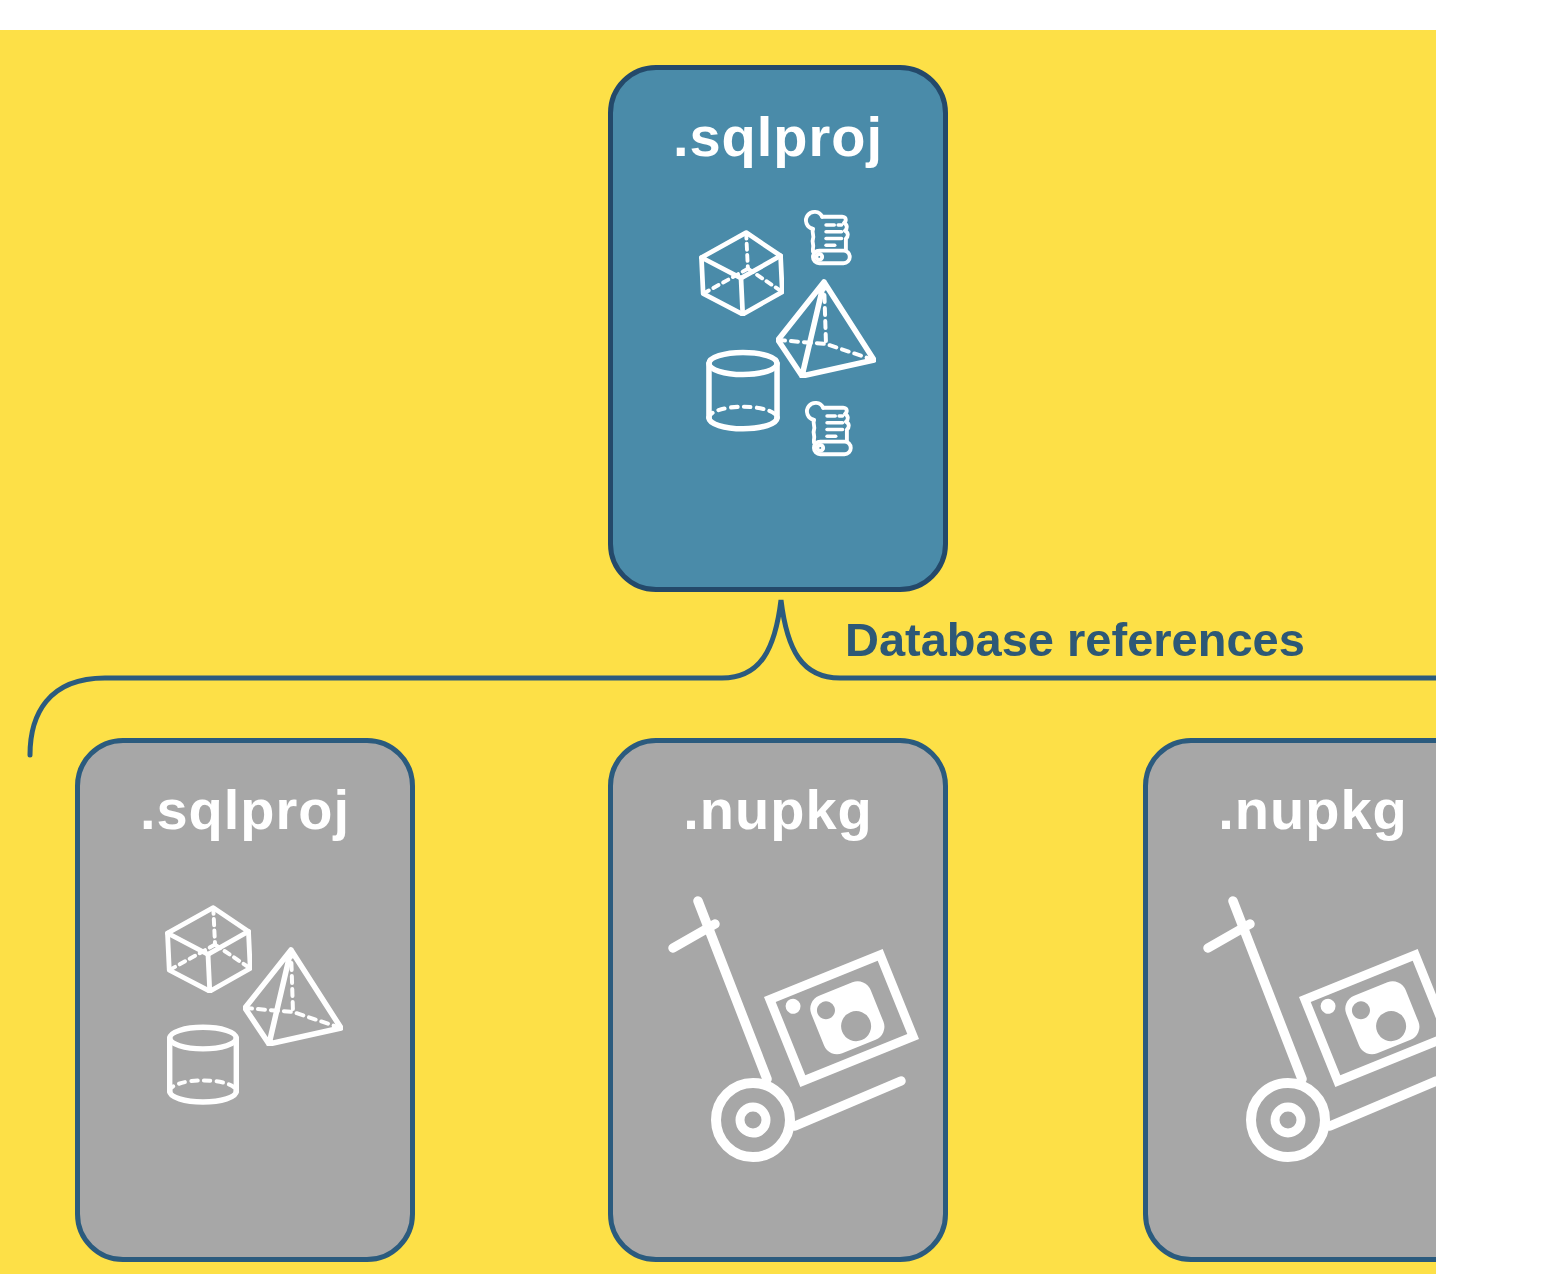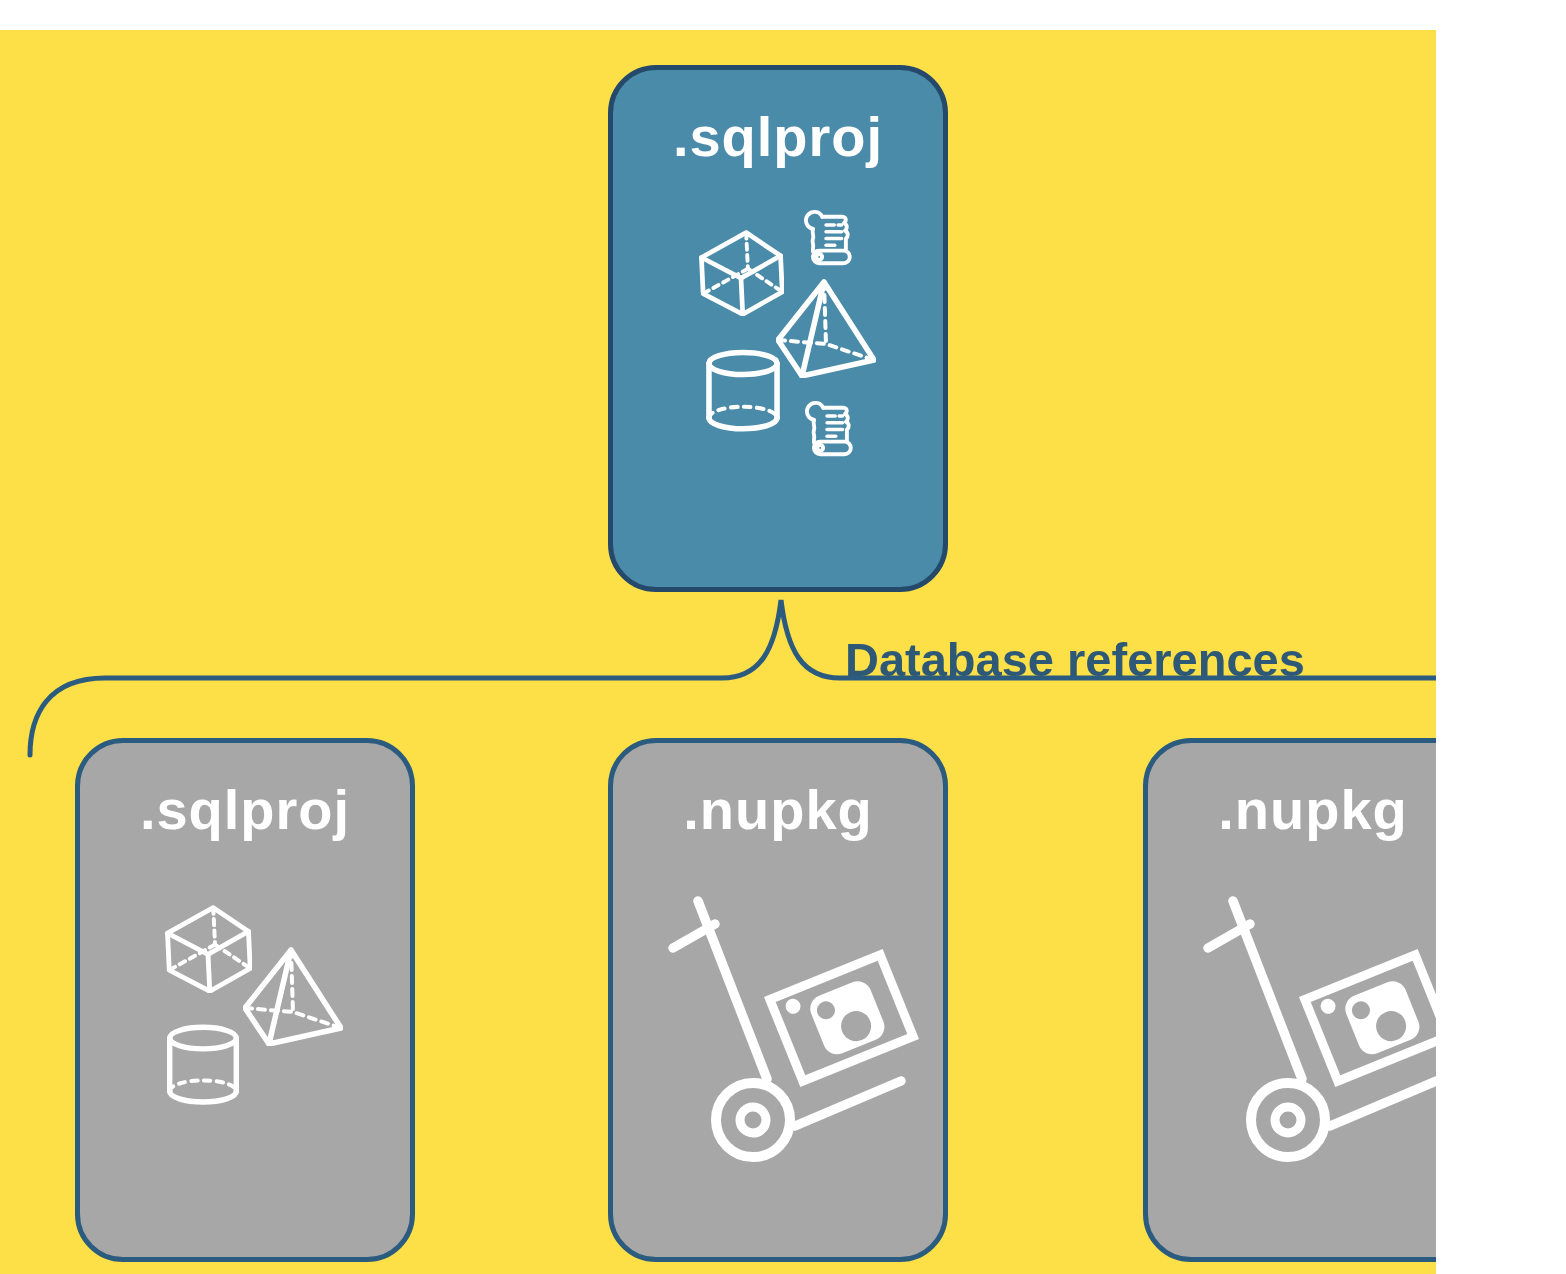--- a/index.html
+++ b/index.html
@@ -33,21 +33,21 @@
     font-weight: bold;
     font-size: 56px;
     letter-spacing: 1px;
   }
   .icon { position: absolute; color: #ffffff; }
   .icon svg { display: block; width: 100%; height: 100%; }
   .brace-svg { position: absolute; left: 0; top: 558px; }
   .connector-label {
     position: absolute;
     left: 845px;
-    top: 602px;
+    top: 582px;
     font-size: 47px;
     font-weight: bold;
     color: var(--label-text, #2D5876);
     white-space: nowrap;
   }
 </style>
 </head>
 <body>
 
 <svg width="0" height="0" style="position:absolute" aria-hidden="true">

